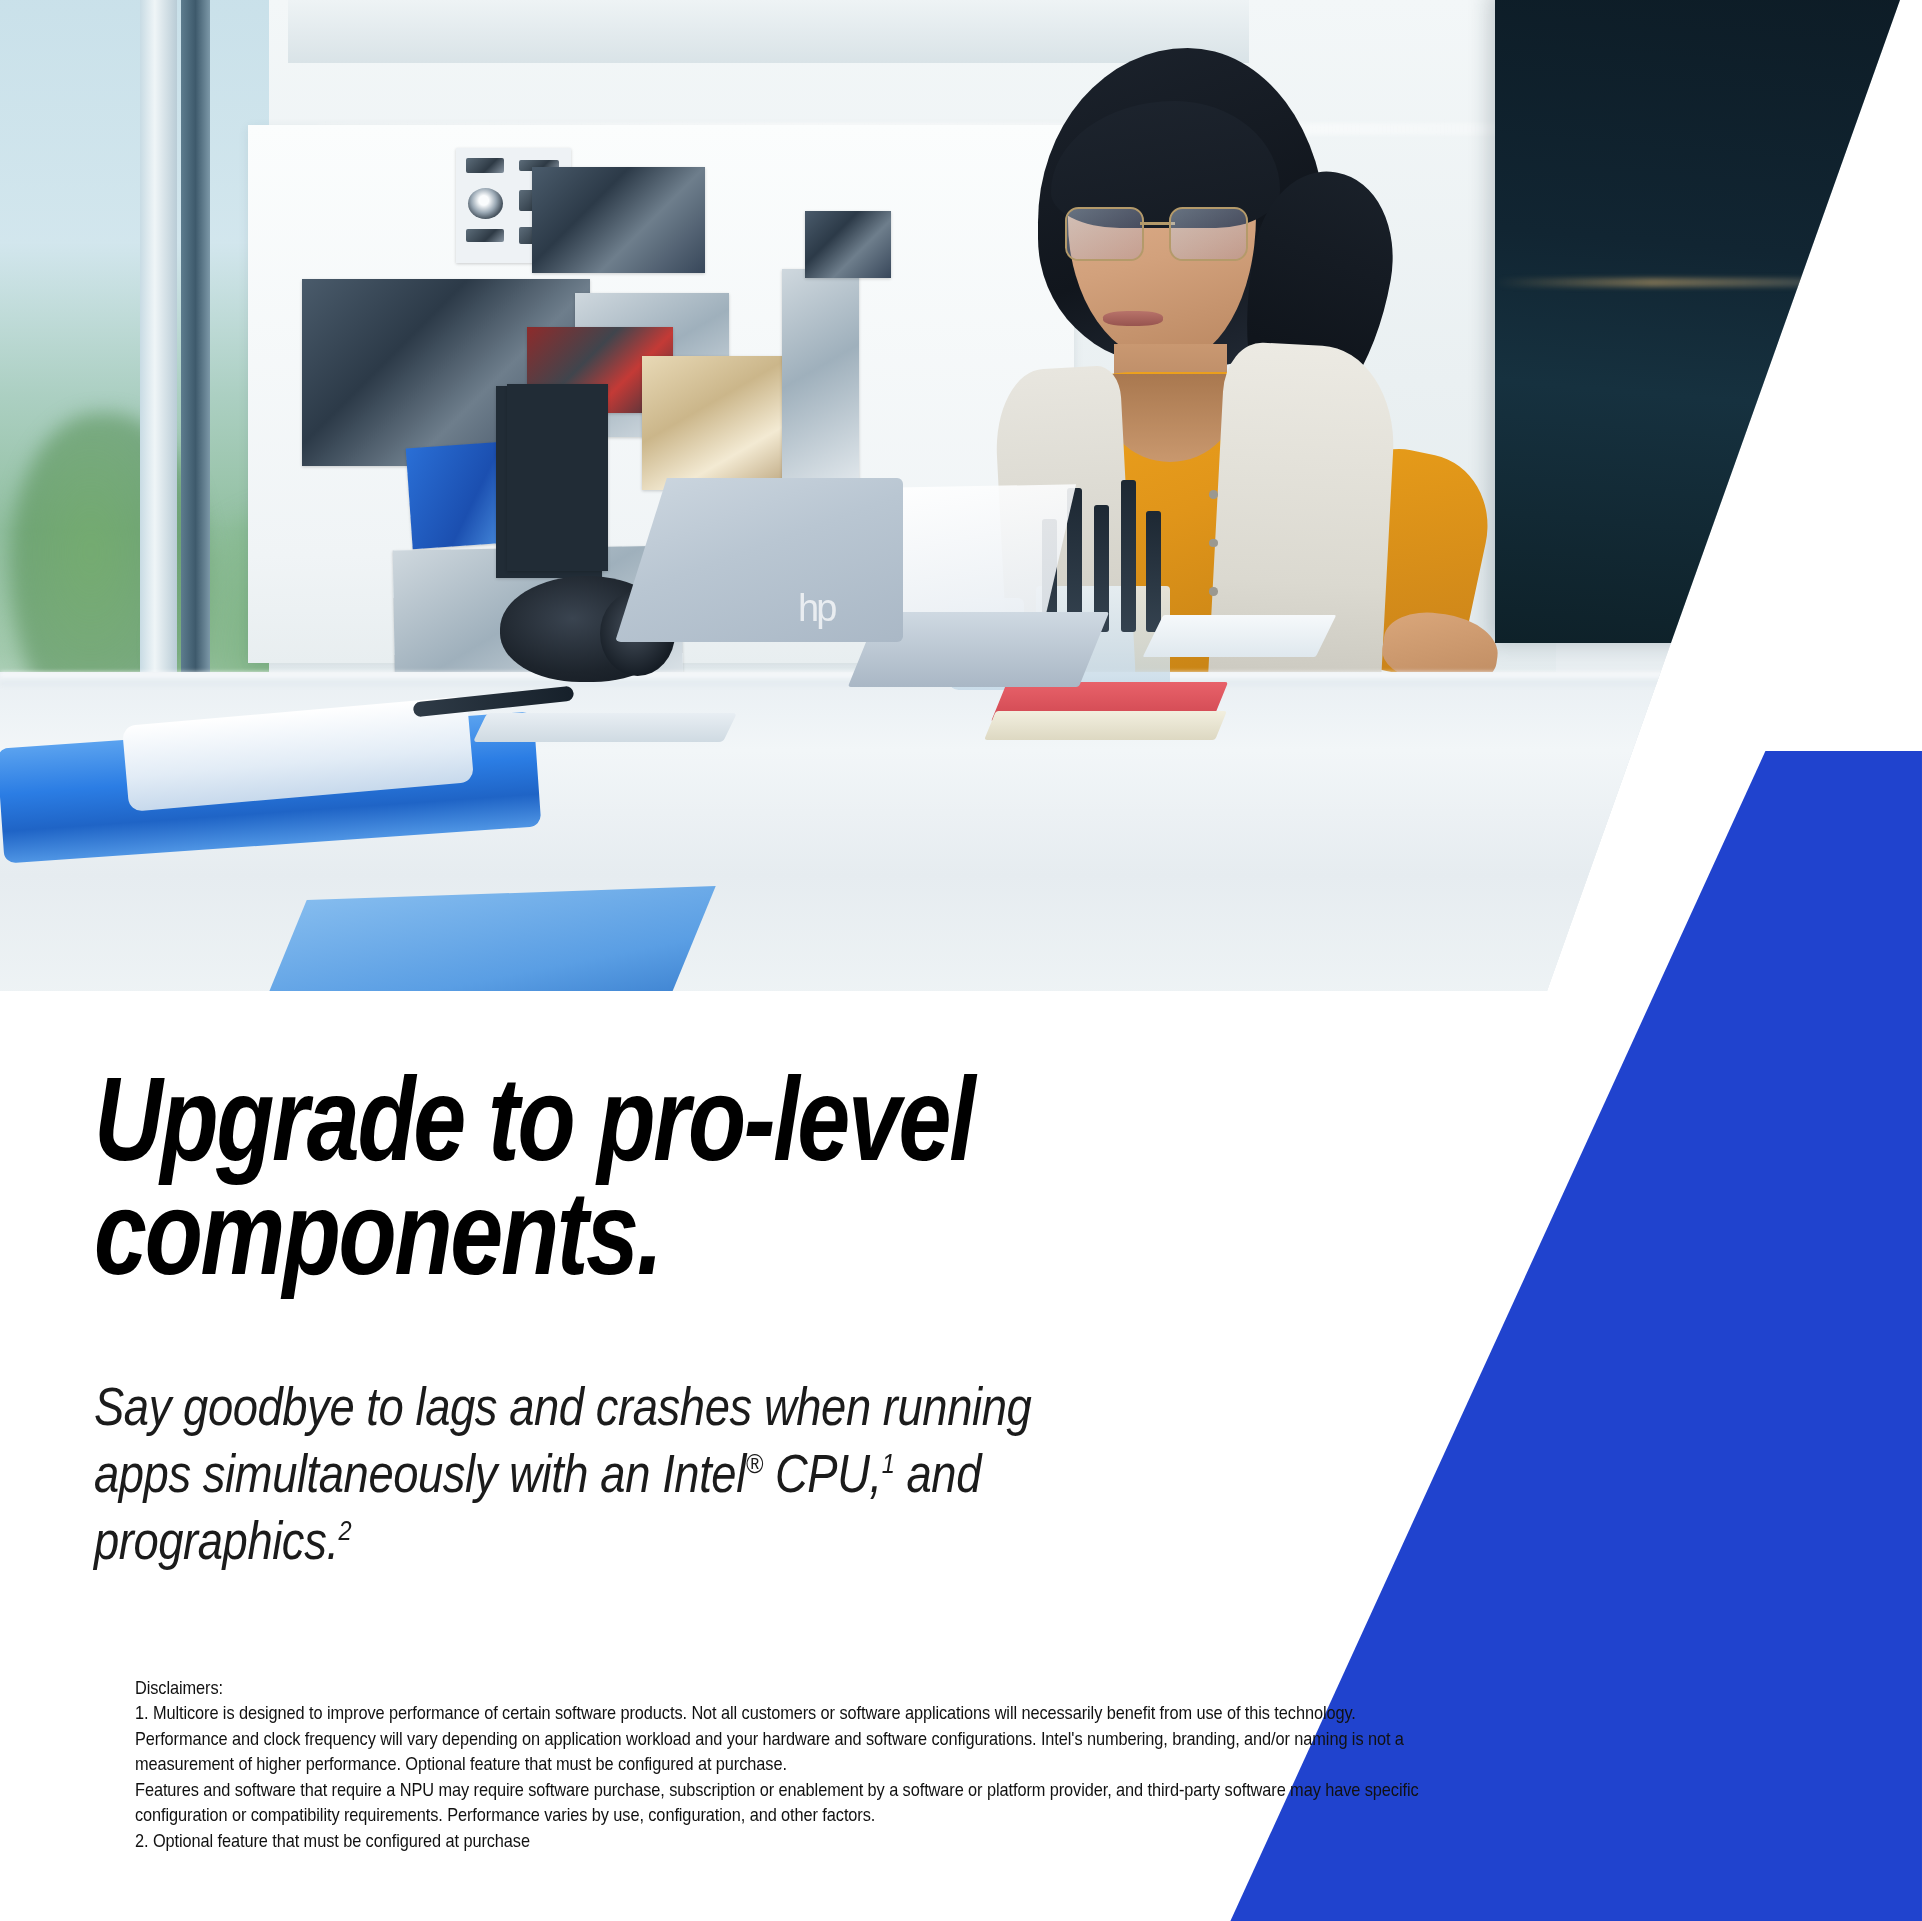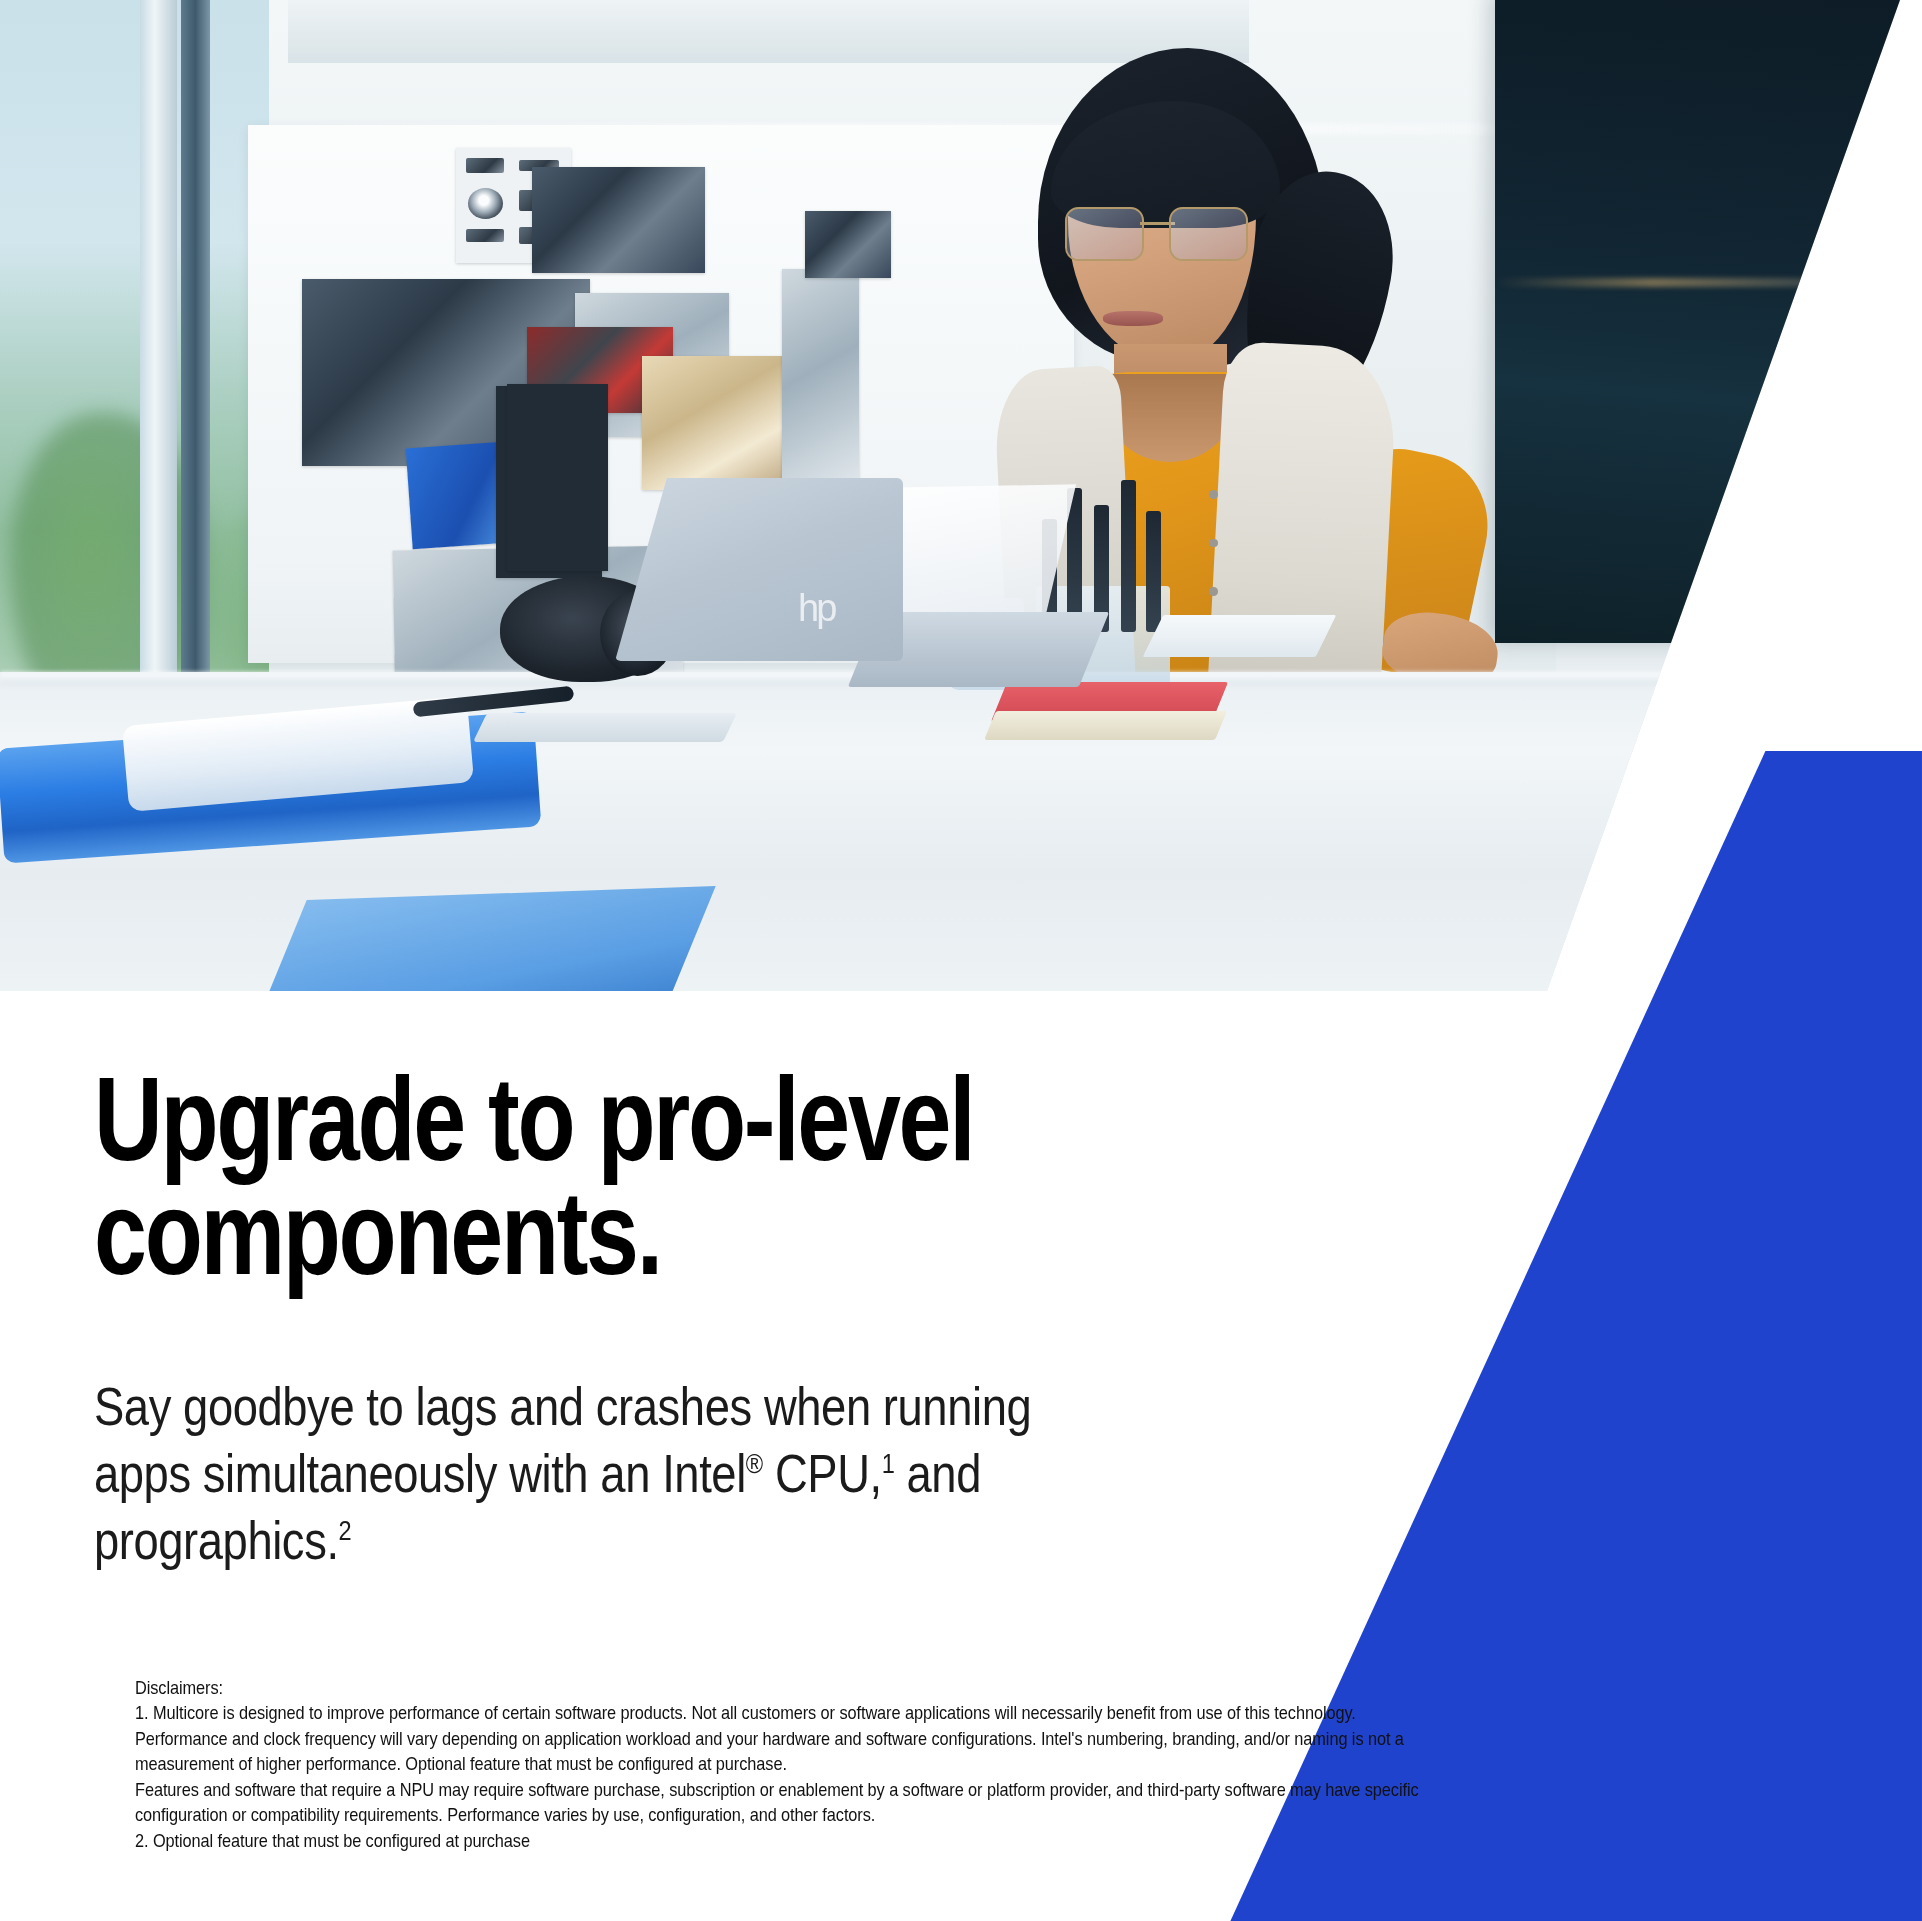--- a/index.html
+++ b/index.html
@@ -237,21 +237,21 @@
   }
   .hero .desk-edge {
     position: absolute; left: 0; top: 672px; width: 1922px; height: 13.4px;
     background: linear-gradient(180deg, rgba(255,255,255,.85), rgba(210,222,230,.5));
     filter: blur(1.9px);
   }
 
   
   .laptop { position: absolute; left: 615px; top: 478px; width: 432px; height: 221px; }
   .laptop .lid {
-    position: absolute; left: 0; top: 0; width: 288px; height: 183px;
+    position: absolute; left: 0; top: 0; width: 288px; height: 164px;
     background: linear-gradient(160deg, #cdd7e0 0%, #b9c6d2 45%, #aab8c6 100%);
     -webkit-clip-path: polygon(18% 0, 100% 0, 100% 100%, 0 100%);
     clip-path: polygon(18% 0, 100% 0, 100% 100%, 0 100%);
     border-radius: 5.8px;
   }
   .laptop .hp {
     position: absolute; left: 183px; top: 111px;
     font-family: "Liberation Sans", sans-serif;
     font-size: 38px; font-weight: 300; letter-spacing: -2.9px;
     color: rgba(255,255,255,.72); line-height: 1;
@@ -344,20 +344,21 @@
     left: 0; top: 0; width: 1922px; height: 1921px;
     pointer-events: none;
   }
 
   
   .content {
     position: absolute;
     left: 94px;
     top: 1062px;
     width: 1134px;
+    font-style: italic;
   }
   .headline {
     margin: 0;
     font-family: "Liberation Sans Narrow", "Liberation Sans", sans-serif;
     font-weight: 700;
     font-size: 119px;
     line-height: 0.96;
     letter-spacing: -2.9px;
     color: #000000;
     transform: scaleX(0.80);

